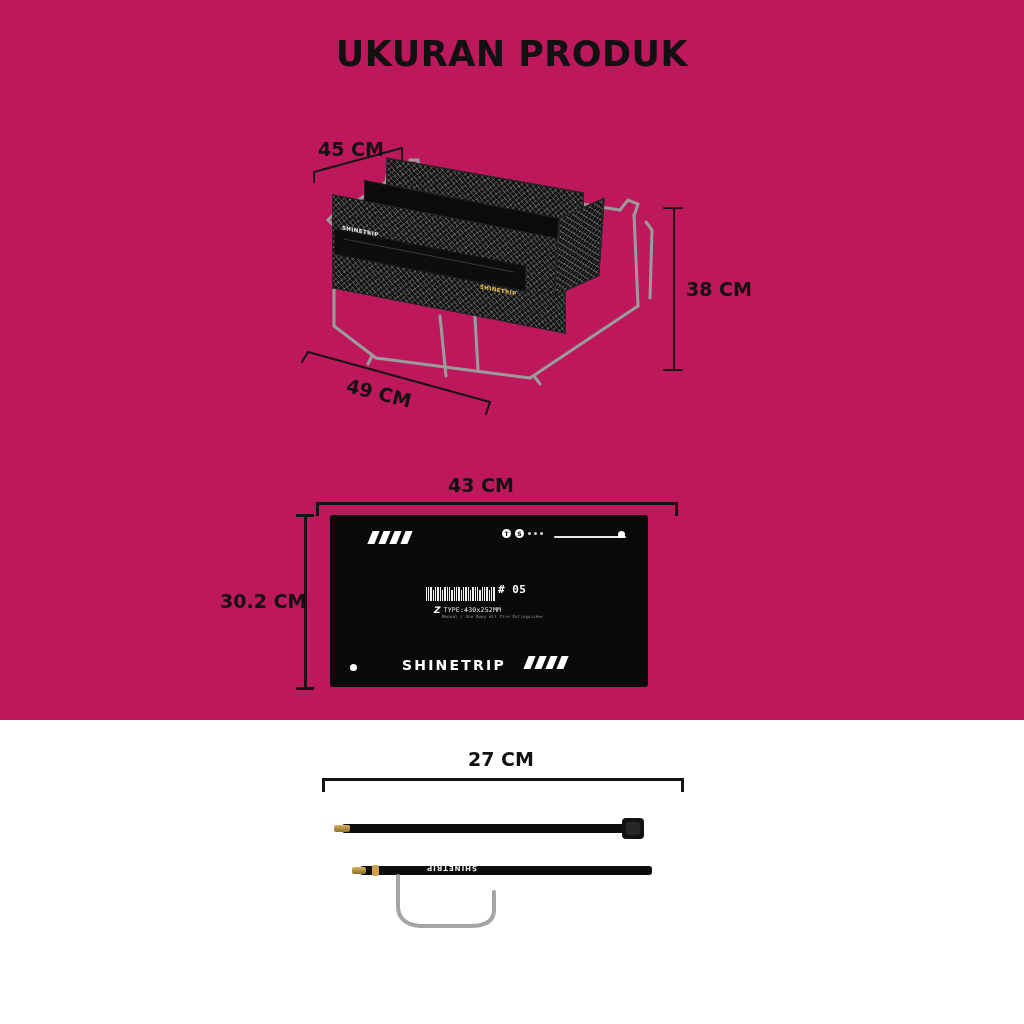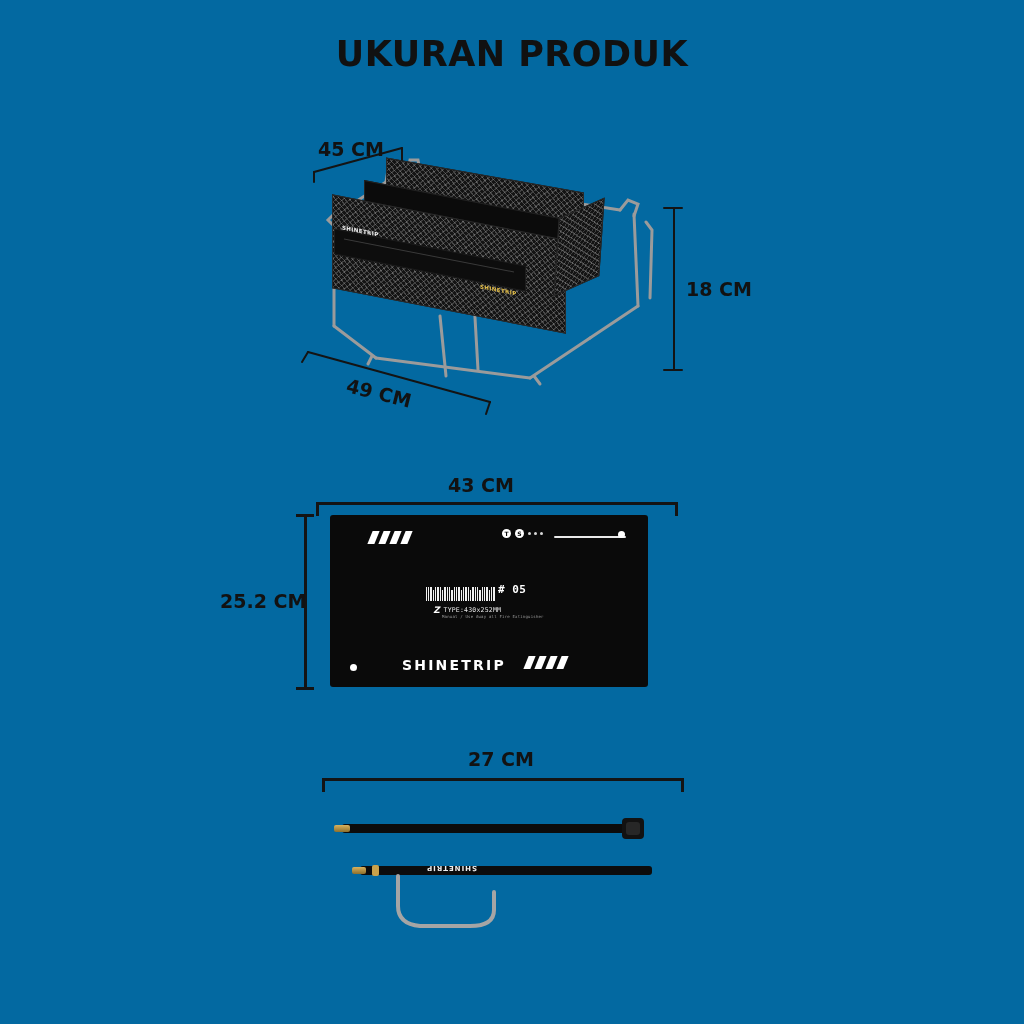--- a/index.html
+++ b/index.html
@@ -11,22 +11,22 @@
     width: 1024px;
     height: 1024px;
     font-family: "Liberation Sans", sans-serif;
     color: #111111;
     overflow: hidden;
     position: relative;
   }
   .page {
     position: relative;
     width: 1024px;
-    height: 1024px;
-    background: #0369a1;
+    height: 720px;
+    background: #be185d;
   }
 
   
   .page-title {
     position: absolute;
     top: 34px;
     left: 0;
     width: 1024px;
     text-align: center;
     font-family: "DejaVu Sans", sans-serif;
@@ -400,35 +400,35 @@
         <path d="M374 78 L392 78"></path>
         <path d="M374 240 L392 240"></path>
 
         <path d="M18 222 L200 272"></path>
         <path d="M18 222 L12 232"></path>
         <path d="M200 272 L196 284"></path>
       </g>
     </svg>
 
     <div class="dim-label" style="left:28px; top:8px;">45 CM</div>
-    <div class="dim-label" style="left:396px; top:148px;">18 CM</div>
+    <div class="dim-label" style="left:396px; top:148px;">38 CM</div>
     <div class="dim-label" style="left:56px; top:252px; transform:rotate(14deg);">49 CM</div>
   </div>
 
   <div class="sec2">
 
     <div class="dim-line" style="left:26px; top:32px; width:362px; height:3px;"></div>
     <div class="dim-line" style="left:26px; top:32px; width:3px; height:14px;"></div>
     <div class="dim-line" style="left:385px; top:32px; width:3px; height:14px;"></div>
     <div class="dim-label" style="left:158px; top:4px;">43 CM</div>
 
     <div class="dim-line" style="left:14px; top:44px; width:3px; height:176px;"></div>
     <div class="dim-line" style="left:6px; top:44px; width:18px; height:3px;"></div>
     <div class="dim-line" style="left:6px; top:217px; width:18px; height:3px;"></div>
-    <div class="dim-label" style="left:-70px; top:120px;">25.2 CM</div>
+    <div class="dim-label" style="left:-70px; top:120px;">30.2 CM</div>
 
     <div class="plate">
       <div class="stripes top">
         <i></i>
           <i></i>
           <i></i>
           <i></i>
       </div>
       <div class="icon-row">
         <span class="circ">T</span>

